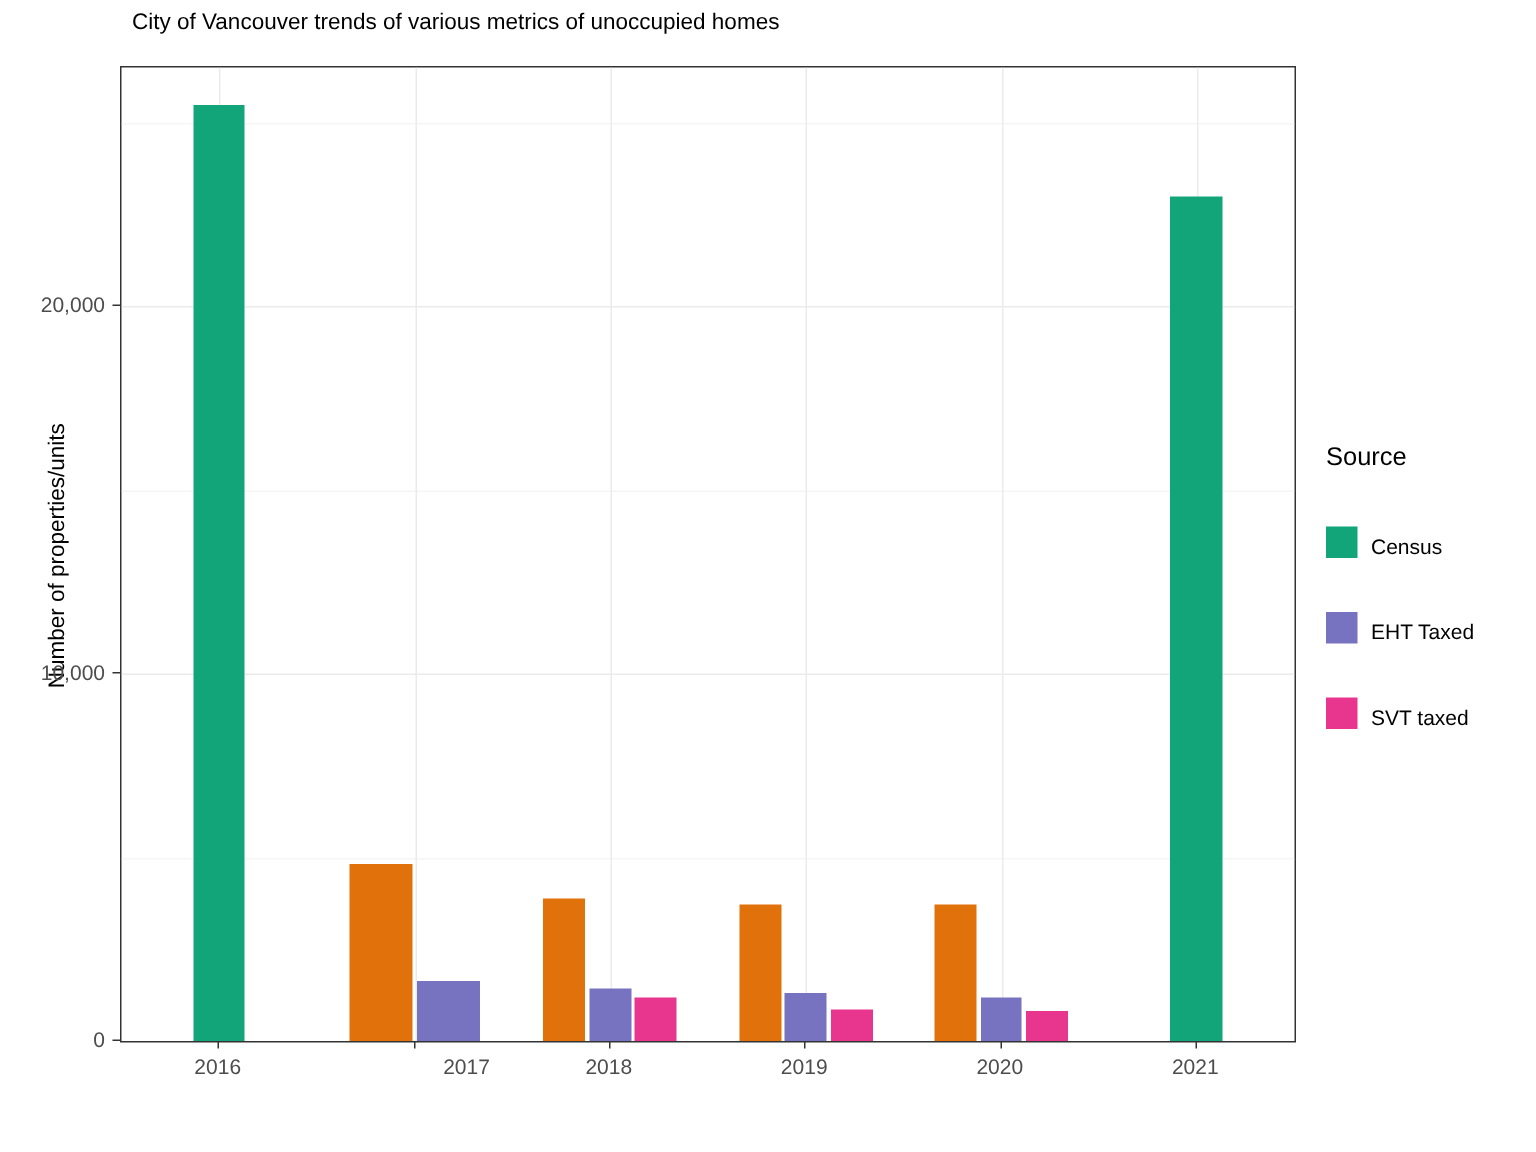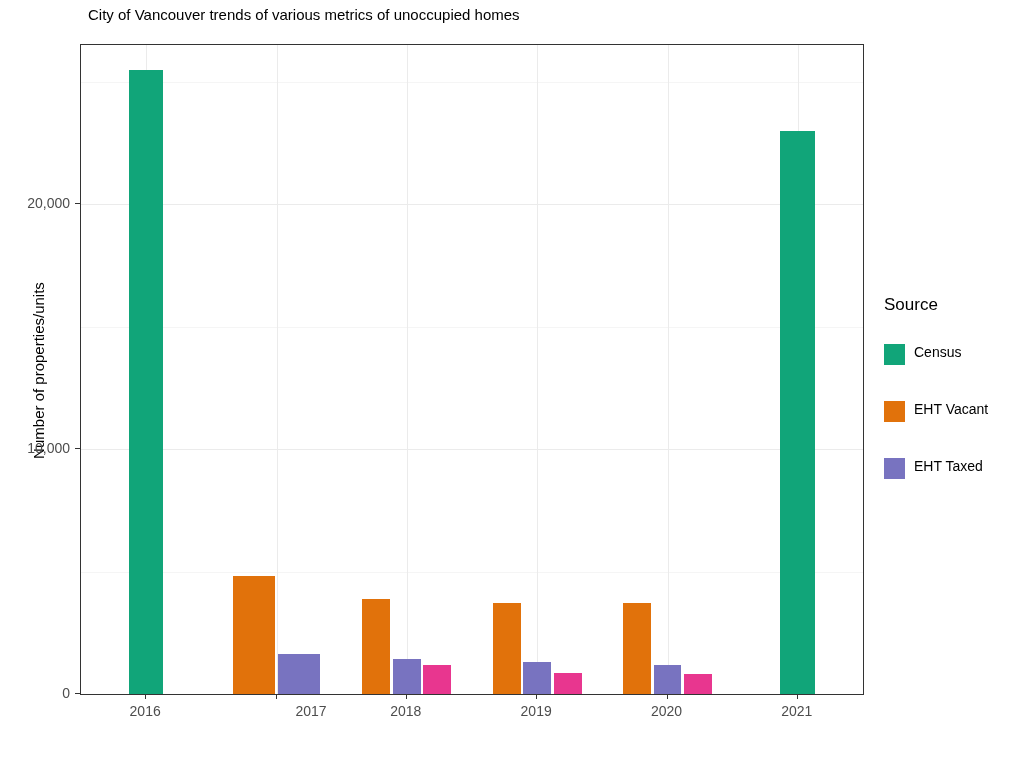--- a/index.html
+++ b/index.html
@@ -119,21 +119,21 @@
     top: 295px;
     width: 136px;
   }
   .legend-title {
     font-size: 17px;
     color: #000000;
     margin-bottom: 10px;
   }
   .legend-item {
     display: flex;
-    align-items: flex-start;
+    align-items: flex-end;
     height: 28px;
     margin-top: 29px;
   }
   .legend-swatch {
     width: 21px;
     height: 21px;
     margin-right: 9px;
     flex: 0 0 auto;
   }
   .legend-label {
@@ -201,24 +201,24 @@
     </div>
 
   <div id="legend">
     <div class="legend-title">Source</div>
     <div id="legend-items">
         <div class="legend-item">
           <span class="legend-swatch" style="background: rgb(17, 165, 121);"></span>
           <span class="legend-label">Census</span>
         </div>
         <div class="legend-item">
-          <span class="legend-swatch" style="background: rgb(225, 114, 11);"></span>
-          <span class="legend-label">EHT Vacant</span>
-        </div>
-        <div class="legend-item">
           <span class="legend-swatch" style="background: rgb(120, 115, 192);"></span>
           <span class="legend-label">EHT Taxed</span>
         </div>
+        <div class="legend-item">
+          <span class="legend-swatch" style="background: rgb(232, 54, 143);"></span>
+          <span class="legend-label">SVT taxed</span>
+        </div>
       </div>
   </div>
 
 
 </div>
 
 </body></html>

